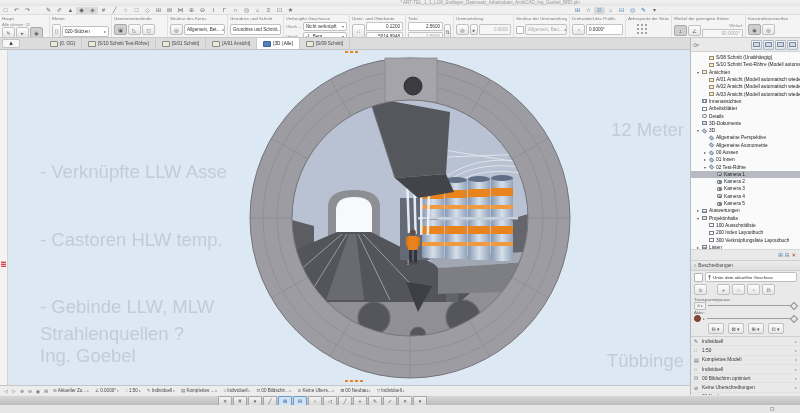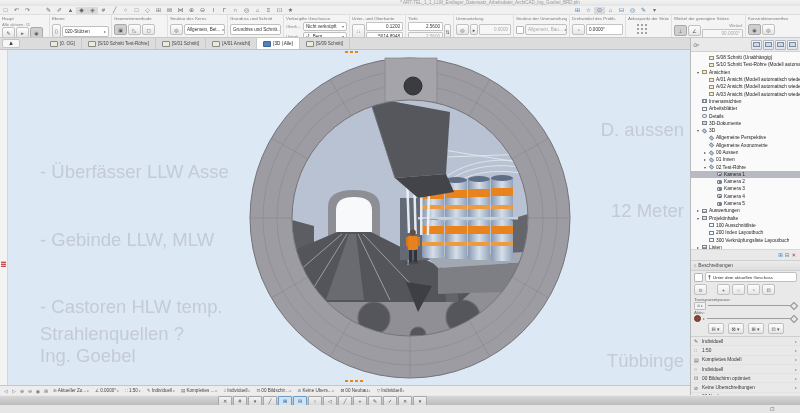--- a/index.html
+++ b/index.html
@@ -502,33 +502,32 @@
       </g>
       <circle cx="402" cy="168" r="118" fill="none" stroke="#74747a" stroke-width="1"></circle>
     </svg>
 
     
     <div class="abs selmark" style="left:337px;top:1px;width:14px;"></div>
     <div class="abs selmark" style="left:337px;top:330px;width:19px;"></div>
 
     
     <div class="anno vp-list">
-      <div>- Überfässer LLW Asse</div>
+      <div>- Verknüpfte LLW Asse</div>
+      <div>- Castoren HLW temp.</div>
       <div>- Gebinde LLW, MLW</div>
-      <div>- Castoren HLW temp.</div>
       
       
     </div>
     <div class="anno vp-q">
       <div>Strahlenquellen ?</div>
       
     </div>
     <div class="anno vp-author">Ing. Goebel</div>
     <div class="anno vp-rt">
-      <div>D. aussen</div>
       <div>12 Meter</div>
     </div>
     <div class="anno vp-rb">
       <div>Tübbinge</div>
       
       
     </div>
   </div>
 
   <div class="abs sidebar">

